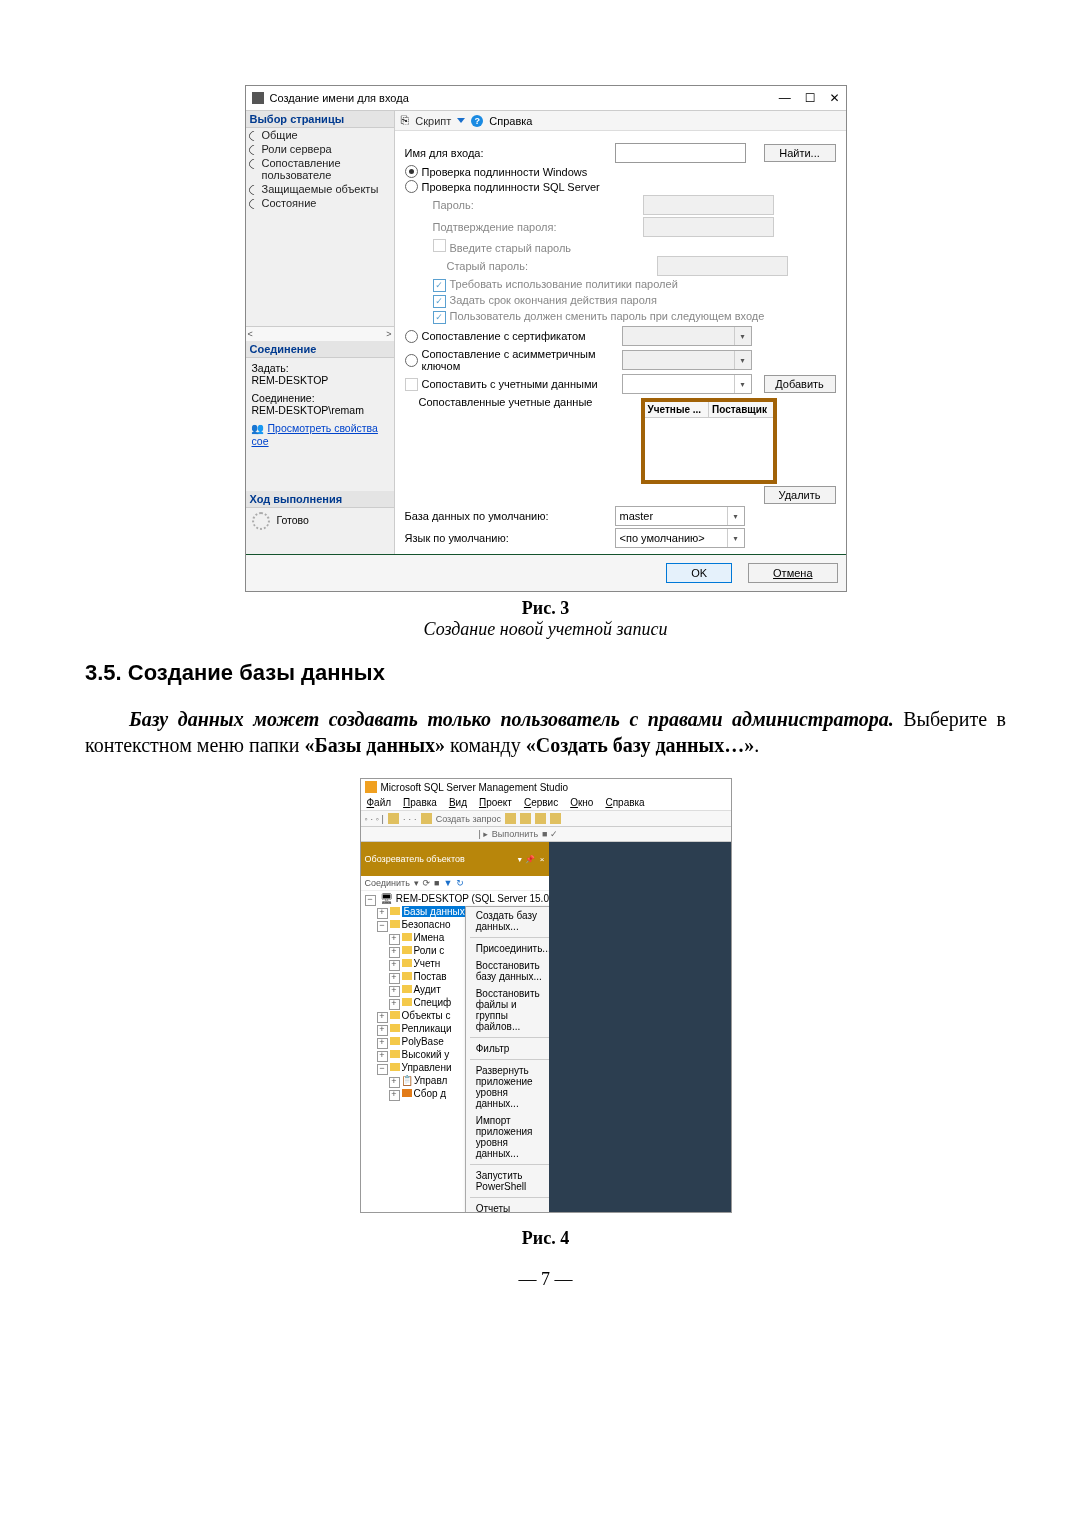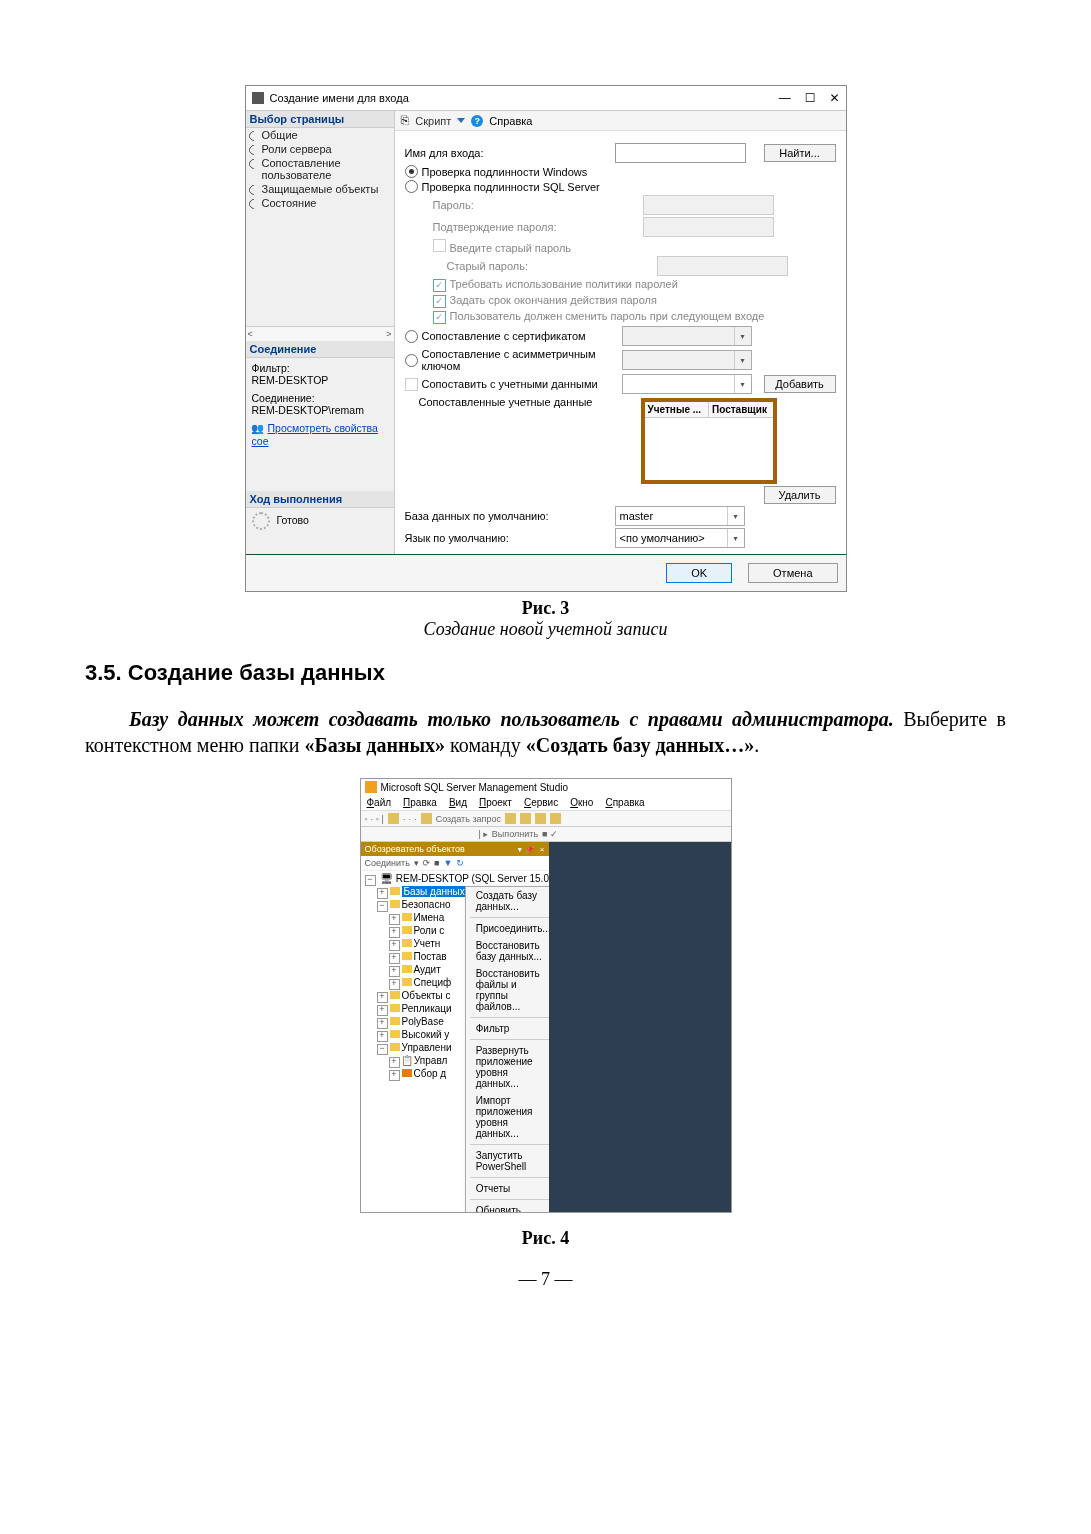--- a/index.html
+++ b/index.html
@@ -186,21 +186,21 @@
     justify-content: flex-end;
     gap: 16px;
     background: #f5f5f5;
   }
   .dlg-footer .fbtn {
     border: 1px solid #0078d7;
     background: #e5f1fb;
     padding: 3px 24px;
     font-size: 11px;
   }
-  .dlg-footer .fbtn.sec { border-color: #999; background: #f3f3f3; }
+  .dlg-footer .fbtn.sec { border-color: #999; background: #f3f3f3; text-decoration: underline; }
 
   
   .caption { text-align: center; margin: 6px 0; font-family: 'Times New Roman', serif; }
   .caption .fnum { font-weight: bold; font-size: 18px; }
   .caption .ftitle { font-style: italic; font-size: 18px; }
   .section-title {
     font-family: Arial, sans-serif;
     font-weight: bold;
     font-size: 22px;
     margin: 20px 0 8px 0;
@@ -255,21 +255,21 @@
   .ssms-body { display: flex; height: 370px; }
   .objexp {
     width: 188px;
     background: #fff;
     display: flex;
     flex-direction: column;
   }
   .objexp-title {
     background: #b8860b;
     color: #fff;
-    padding: 2px 4px;
+    padding: 12px 4px;
     display: flex;
     justify-content: space-between;
     align-items: center;
     font-size: 9px;
   }
   .objexp-title .wbtns { display: flex; gap: 4px; font-size: 8px; }
   .objexp-tb {
     padding: 2px 4px;
     font-size: 9px;
     color: #555;
@@ -332,21 +332,21 @@
         <div class="navitem">Сопоставление пользователе</div>
         <div class="navitem">Защищаемые объекты</div>
         <div class="navitem">Состояние</div>
         <div style="flex:1"></div>
         <div class="scrollbar">
             <span>&lt;</span>
             <span>&gt;</span>
           </div>
         <div class="sec-head">Соединение</div>
         <div class="conn-block">
-          <div>Фильтр:</div>
+          <div>Задать:</div>
           <div>REM-DESKTOP</div>
           <div style="height:6px"></div>
           <div>Соединение:</div>
           <div>REM-DESKTOP\remam</div>
           <div style="height:6px"></div>
           <div><span>👥 </span><a href="#">Просмотреть свойства сое</a></div>
         </div>
         <div style="height:40px"></div>
         <div class="sec-head">Ход выполнения</div>
         <div class="conn-block">

